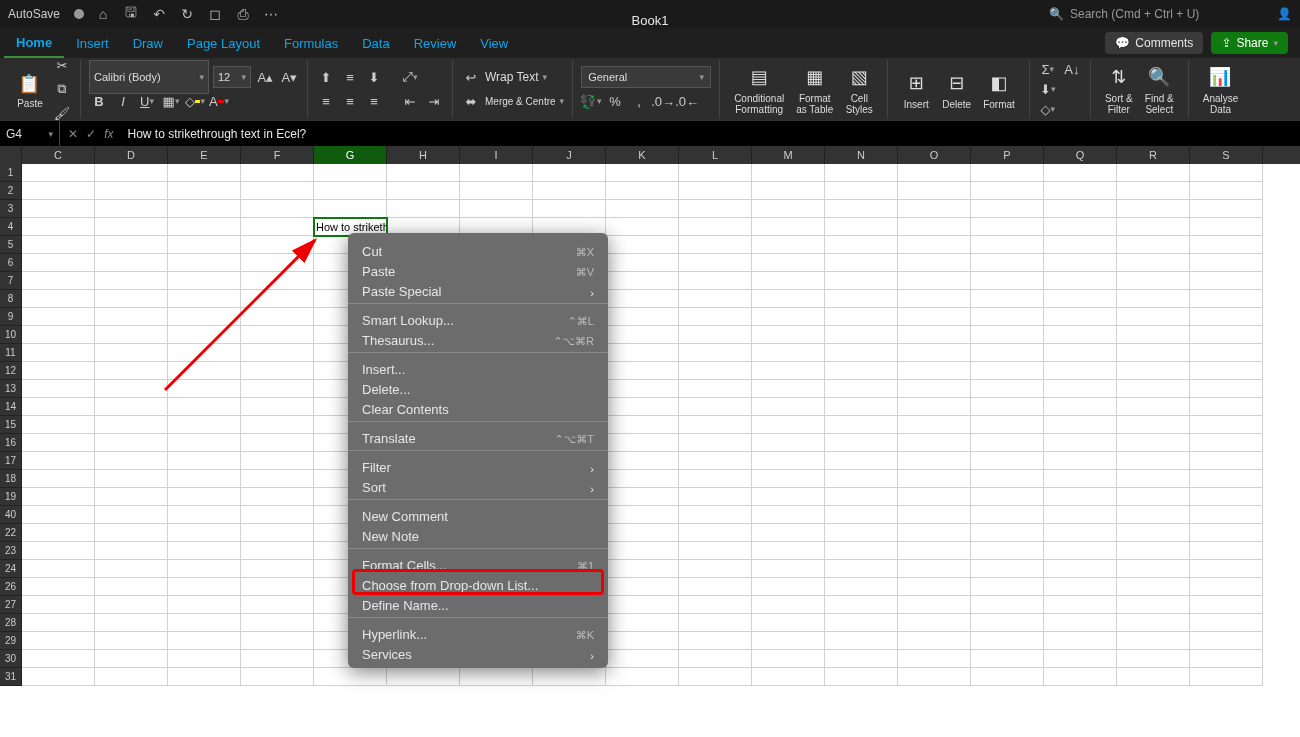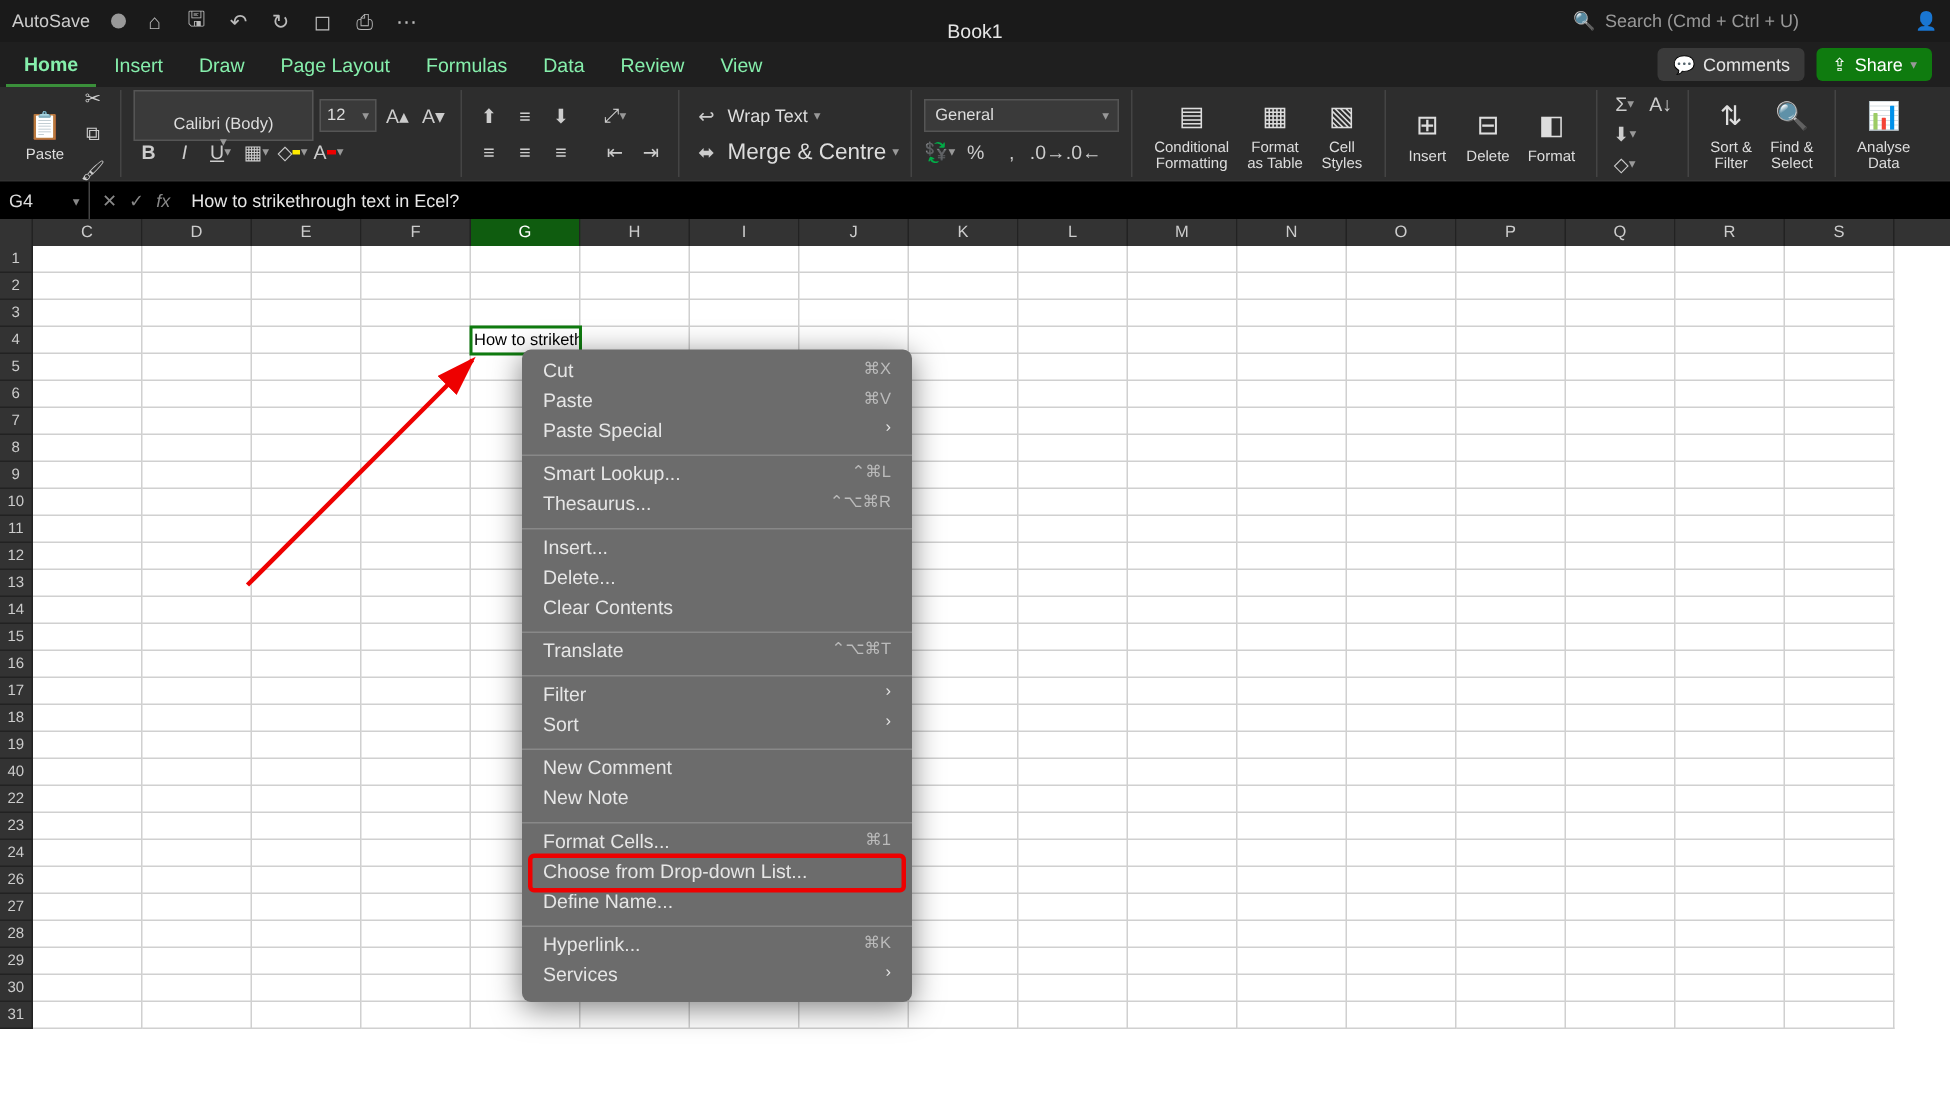--- a/index.html
+++ b/index.html
@@ -9,32 +9,32 @@
 .titlebar { background: #1a1a1a; height: 28px; display: flex; align-items: center; color: #ccc; font-size: 12px; padding: 0 8px; }
 .titlebar-left { display: flex; align-items: center; gap: 10px; }
 .titlebar-left .tb-icon { width: 18px; height: 18px; display: flex; align-items: center; justify-content: center; color: #bbb; font-size: 14px; }
 .titlebar-center { position: absolute; left: 50%; transform: translateX(-50%); color: #e6e6e6; font-size: 13px; margin-top: 13px; }
 .titlebar-right { margin-left: auto; display: flex; align-items: center; gap: 8px; }
 .search-box { background: transparent; color: #999; font-size: 12px; display: flex; align-items: center; gap: 6px; width: 220px; }
 .autosave-dot { width: 10px; height: 10px; border-radius: 50%; background: #999; display: inline-block; margin-left: 4px; }
 
 
 .tabsrow { background: #1f1f1f; height: 30px; display: flex; align-items: center; padding: 0 4px; }
-.tab { color: #86efac; font-size: 13px; padding: 0 12px; height: 100%; display: flex; align-items: center; }
+.tab { color: #0ea5e9; font-size: 13px; padding: 0 12px; height: 100%; display: flex; align-items: center; }
 .tab.active { border-bottom: 2px solid #3a8f3a; font-weight: 600; }
 .tabs-right { margin-left: auto; display: flex; gap: 8px; padding-right: 8px; }
 .btn-comments { background: #3a3a3a; color: #e6e6e6; font-size: 12px; padding: 4px 10px; border-radius: 4px; display: flex; align-items: center; gap: 5px; }
 .btn-share { background: #0f7b0f; color: #fff; font-size: 12px; padding: 4px 10px; border-radius: 4px; display: flex; align-items: center; gap: 5px; }
 
 
 .ribbon { background: #2d2d2d; height: 62px; display: flex; align-items: stretch; padding: 2px 4px; color: #ddd; font-size: 10px; }
 .rgroup { display: flex; flex-direction: column; justify-content: center; border-right: 1px solid #444; padding: 0 8px; }
 .rgroup .rrow { display: flex; align-items: center; gap: 4px; height: 24px; }
 .ricon { width: 20px; height: 20px; display: flex; align-items: center; justify-content: center; color: #ccc; font-size: 13px; }
-.font-select { background: #3a3a3a; color: #ddd; border: 1px solid #555; font-size: 11px; height: 22px; width: 120px; padding: 16px 4px; display: flex; align-items: center; justify-content: space-between; flex-direction: column; }
+.font-select { background: #3a3a3a; color: #ddd; border: 1px solid #555; font-size: 11px; height: 22px; width: 120px; padding: 16px 4px; display: flex; align-items: center; justify-content: space-between; }
 .size-select { background: #3a3a3a; color: #ddd; border: 1px solid #555; font-size: 11px; height: 22px; width: 38px; padding: 0 4px; display: flex; align-items: center; justify-content: space-between; }
 .num-select { background: #3a3a3a; color: #ddd; border: 1px solid #555; font-size: 11px; height: 22px; width: 130px; padding: 0 6px; display: flex; align-items: center; justify-content: space-between; }
 .chev { font-size: 9px; color: #999; }
 .rbig { display: flex; flex-direction: column; align-items: center; justify-content: center; padding: 0 6px; gap: 2px; }
 .rbig-icon { width: 28px; height: 28px; display: flex; align-items: center; justify-content: center; font-size: 18px; }
 .rbig-label { font-size: 10px; text-align: center; line-height: 11px; }
 .paste-big { display:flex; flex-direction:column; align-items:center; padding:0 4px;}
 .color-bar { width:14px; height:3px; display:inline-block;}
 
 
@@ -52,21 +52,21 @@
 .colhead.sel { background: #0f5c0f; color: #fff; }
 .gridbody { position: absolute; top: 18px; left: 0; right: 0; bottom: 0; overflow: hidden; }
 .gridrow { display: flex; height: 18px; }
 .rowhead { width: 22px; height: 18px; background: #333; color: #ccc; font-size: 10px; display: flex; align-items: center; justify-content: center; border-bottom: 1px solid #222; border-right: 1px solid #222; }
 .cell { width: 73px; height: 18px; border-right: 1px solid #d0d0d0; border-bottom: 1px solid #d0d0d0; font-size: 11px; padding: 0 2px; overflow: hidden; white-space: nowrap; display:flex; align-items:center;}
 .cell.active { outline: 2px solid #0f7b0f; outline-offset: -1px; position: relative; z-index: 2; }
 .cell.active .overflow { position:absolute; left:2px; background:#fff; padding-right:2px;}
 
 
 .ctxmenu { position: absolute; left: 348px; top: 233px; width: 260px; background: #6c6c6c; border-radius: 6px; box-shadow: 0 4px 20px rgba(0,0,0,0.5); padding: 6px 0; color: #e6e6e6; font-size: 13px; z-index: 100; }
-.ctxitem { height: 20px; display: flex; align-items: flex-start; padding: 0 14px; position: relative; }
+.ctxitem { height: 20px; display: flex; align-items: flex-end; padding: 0 14px; position: relative; }
 .ctxitem .shortcut { margin-left: auto; font-size: 11px; color: #bbb; }
 .ctxitem .subchev { margin-left: auto; font-size: 11px; }
 .ctxsep { height: 1px; background: #888; margin: 4px 0; }
 .highlight-box { position: absolute; border: 3px solid #e00; border-radius: 4px; pointer-events: none; z-index: 101; }
 
 
 .arrow-svg { position: absolute; z-index: 50; pointer-events: none; }
 </style>
 </head>
 <body>
@@ -178,21 +178,21 @@
     </div>
   </div>
   <div class="rgroup">
     <div class="rrow">
       <span class="ricon">↩</span>
       <span style="font-size:12px">Wrap Text</span>
         <span class="chev">▾</span>
     </div>
     <div class="rrow">
       <span class="ricon">⬌</span>
-      <span style="font-size:15px">Merge &amp; Centre</span>
+      <span style="font-size:10px">Merge &amp; Centre</span>
         <span class="chev">▾</span>
     </div>
   </div>
   <div class="rgroup">
     <div class="rrow">
       <div class="num-select">
           <span>General</span>
           <span class="chev">▾</span>
         </div>
     </div>

